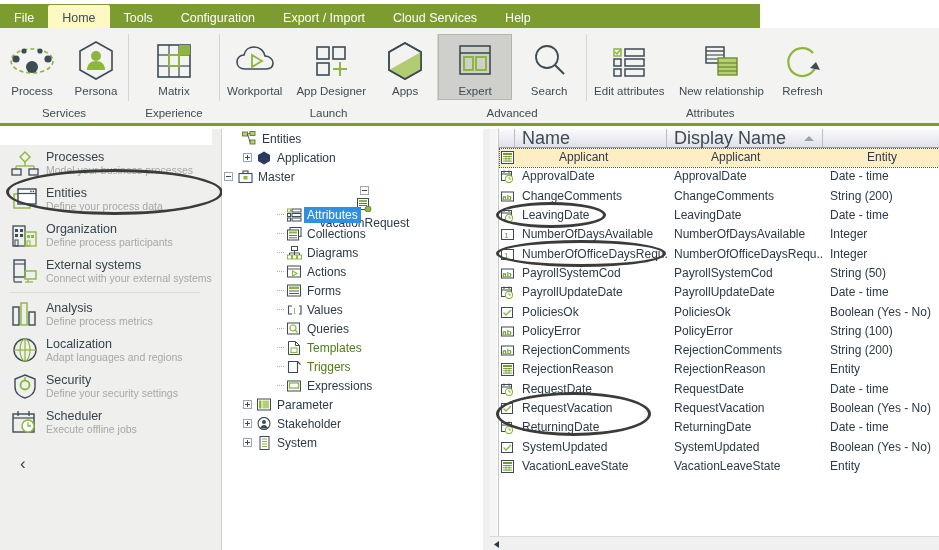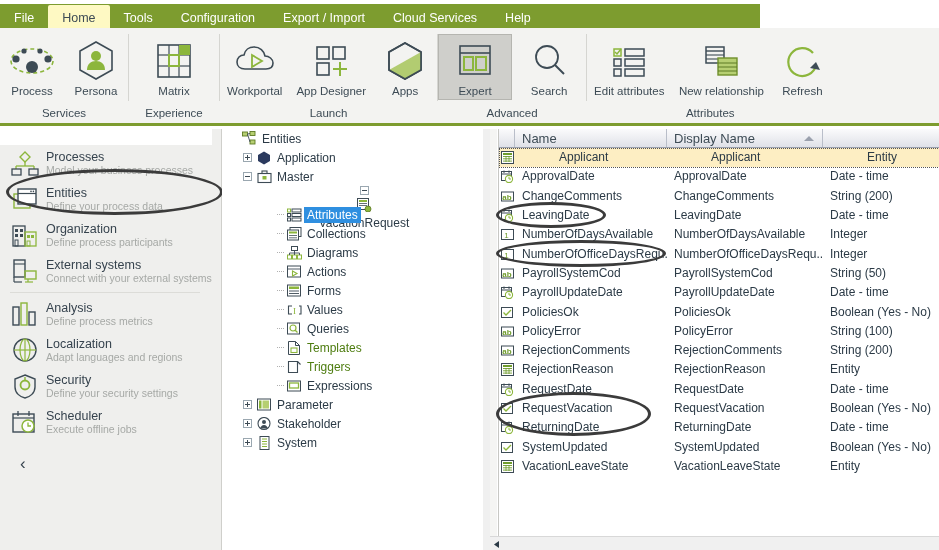--- a/index.html
+++ b/index.html
@@ -93,21 +93,21 @@
 
   
   #gridpanel {
     position:absolute; left:498px; top:129px; width:441px; height:421px;
     background:#ffffff; overflow:hidden;
     border-left:1px solid #c8c8c4;
   }
   #gridhdr { display:flex; height:19px;
     background:linear-gradient(to bottom,#fbfbfc,#dfe1e8);
     border-bottom:1px solid #9aa0ad; }
-  .gh { font-size:13px; color:#3d4b55; padding:1px 0 0 7px;
+  .gh { font-size:18px; color:#3d4b55; padding:1px 0 0 7px;
         border-right:1px solid #b9bec9; position:relative; line-height:17px;}
   .gh .sortarrow { position:absolute; right:8px; top:7px; width:0;height:0;
         border-left:5px solid transparent;border-right:5px solid transparent;
         border-bottom:5px solid #9aa0ad; }
   .gcol0 { width:16px; flex:0 0 16px; border-right:1px solid #b9bec9; }
   .gcol1 { width:152px; flex:0 0 152px; }
   .gcol2 { width:156px; flex:0 0 156px; }
   .gcol3 { flex:1; }
 
   .grow { display:flex; height:19.3px; align-items:center; }
@@ -475,21 +475,21 @@
       <div class="texp">
         <div class="texp-box plus"></div>
       </div>
       <div class="tico">
         <svg width="14" height="14" viewBox="0 0 14 14">
           <polygon points="7,0.5 13,4 13,10 7,13.5 1,10 1,4" fill="#2b3a5e"></polygon>
         </svg>
       </div>
       <span class="tlbl">Application</span>
     </div>
-    <div class="tnode" style="padding-left: 19px;">
+    <div class="tnode" style="">
       <div class="texp">
         <div class="texp-box"></div>
       </div>
       <div class="tico">
         <svg width="15" height="14" viewBox="0 0 15 14">
           <rect x="1" y="3.5" width="13" height="9" fill="#fff" stroke="#3d4b55" stroke-width="1.1"></rect>
           <rect x="5" y="1" width="5" height="2.5" fill="none" stroke="#3d4b55" stroke-width="1.1"></rect>
           <rect x="5.5" y="6" width="4" height="3.5" fill="#8cb63c"></rect>
         </svg>
       </div>

